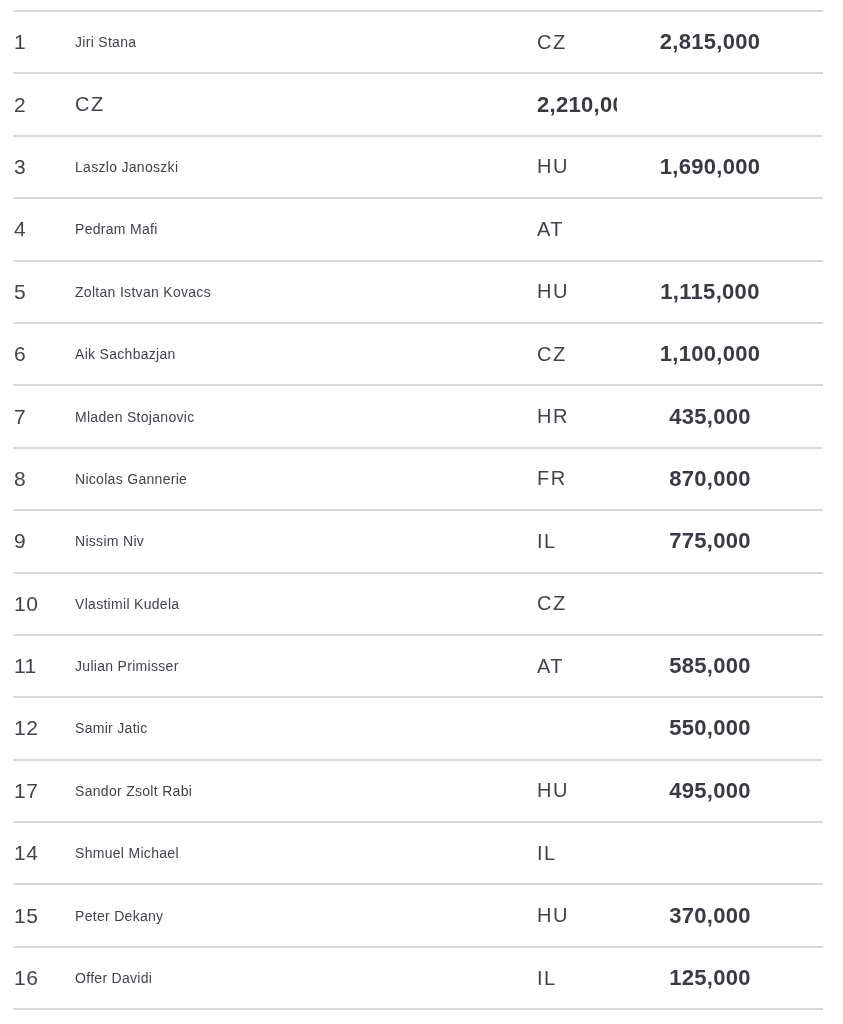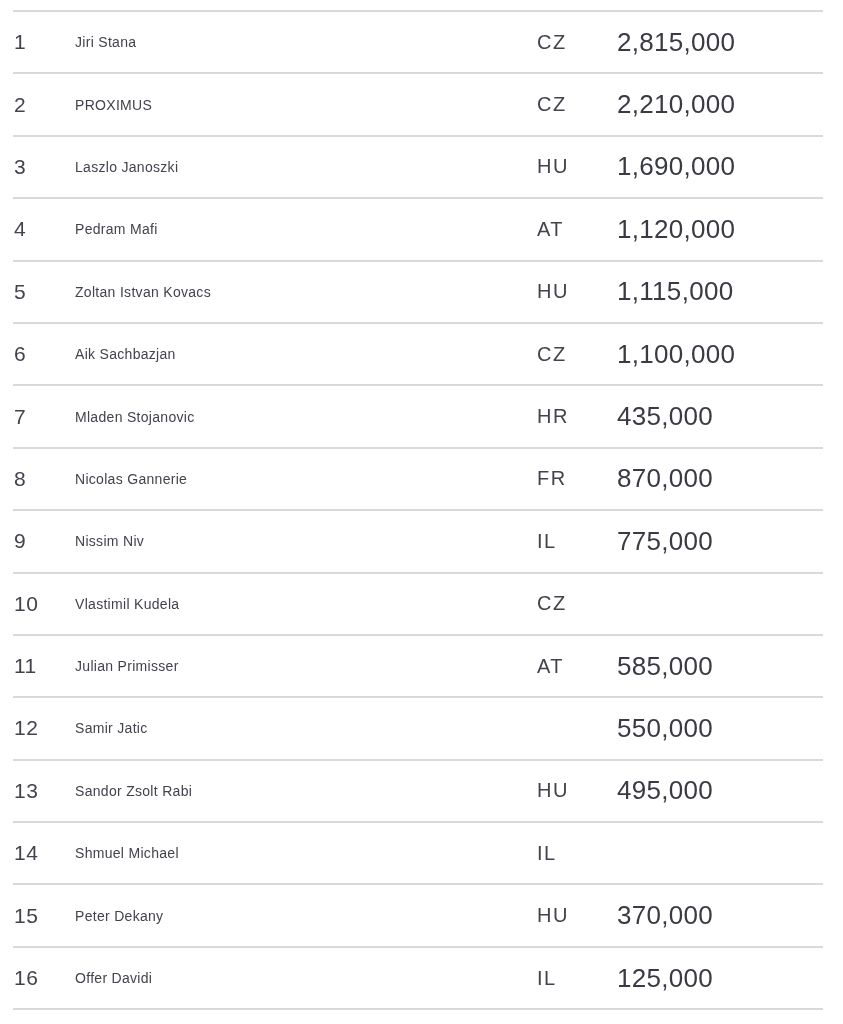--- a/index.html
+++ b/index.html
@@ -43,58 +43,56 @@
   .name {
     font-size: 14px;
     letter-spacing: 0.3px;
   }
   .country {
     font-size: 20px;
     text-align: left;
     letter-spacing: 1.5px;
   }
   .chips {
-    font-size: 26px;
-    font-weight: 400;
-    text-align: left;
+    font-size: 22px;
+    font-weight: 700;
+    text-align: center;
     padding-right: 20px;
     color: var(--chips-color);
     letter-spacing: 0.3px;
   }
 </style>
 </head>
 <body>
 
 <div class="table">
   <div class="row">
     <span class="cell rank">1</span>
     <span class="cell name">Jiri Stana</span>
     <span class="cell country">CZ</span>
     <span class="cell chips">2,815,000</span>
   </div>
 
   <div class="row">
     <span class="cell rank">2</span>
-    <span class="cell name">PROXIMUS</span>
     <span class="cell country">CZ</span>
     <span class="cell chips">2,210,000</span>
   </div>
 
   <div class="row">
     <span class="cell rank">3</span>
     <span class="cell name">Laszlo Janoszki</span>
     <span class="cell country">HU</span>
     <span class="cell chips">1,690,000</span>
   </div>
 
   <div class="row">
     <span class="cell rank">4</span>
     <span class="cell name">Pedram Mafi</span>
     <span class="cell country">AT</span>
-    <span class="cell chips">1,120,000</span>
   </div>
 
   <div class="row">
     <span class="cell rank">5</span>
     <span class="cell name">Zoltan Istvan Kovacs</span>
     <span class="cell country">HU</span>
     <span class="cell chips">1,115,000</span>
   </div>
 
   <div class="row">
@@ -139,21 +137,21 @@
   </div>
 
   <div class="row">
     <span class="cell rank">12</span>
     <span class="cell name">Samir Jatic</span>
     <span class="cell country"></span>
     <span class="cell chips">550,000</span>
   </div>
 
   <div class="row">
-    <span class="cell rank">13</span>
+    <span class="cell rank">17</span>
     <span class="cell name">Sandor Zsolt Rabi</span>
     <span class="cell country">HU</span>
     <span class="cell chips">495,000</span>
   </div>
 
   <div class="row">
     <span class="cell rank">14</span>
     <span class="cell name">Shmuel Michael</span>
     <span class="cell country">IL</span>
   </div>

